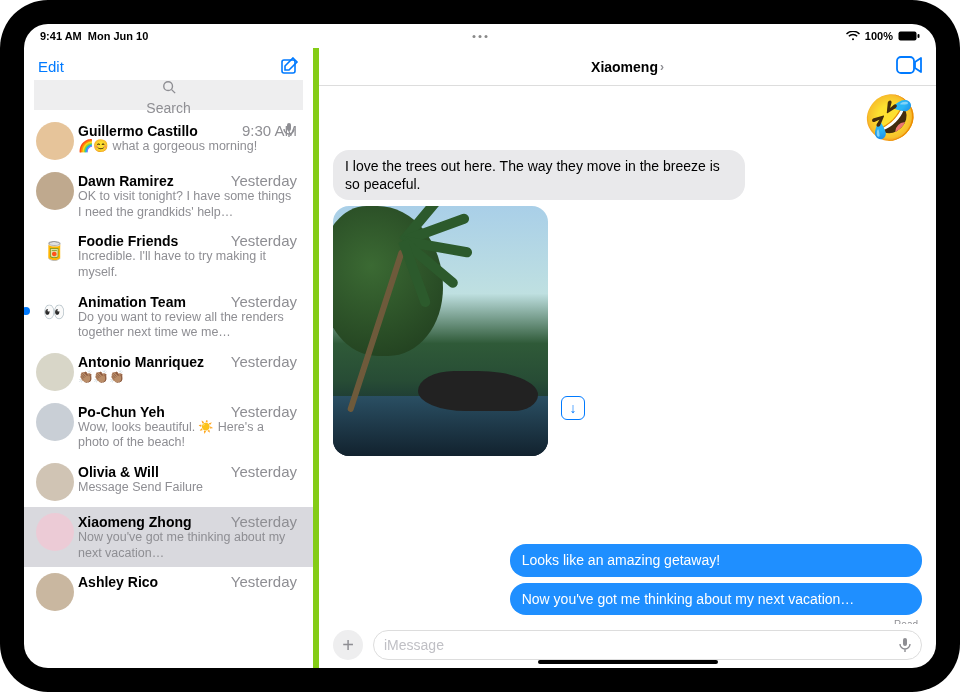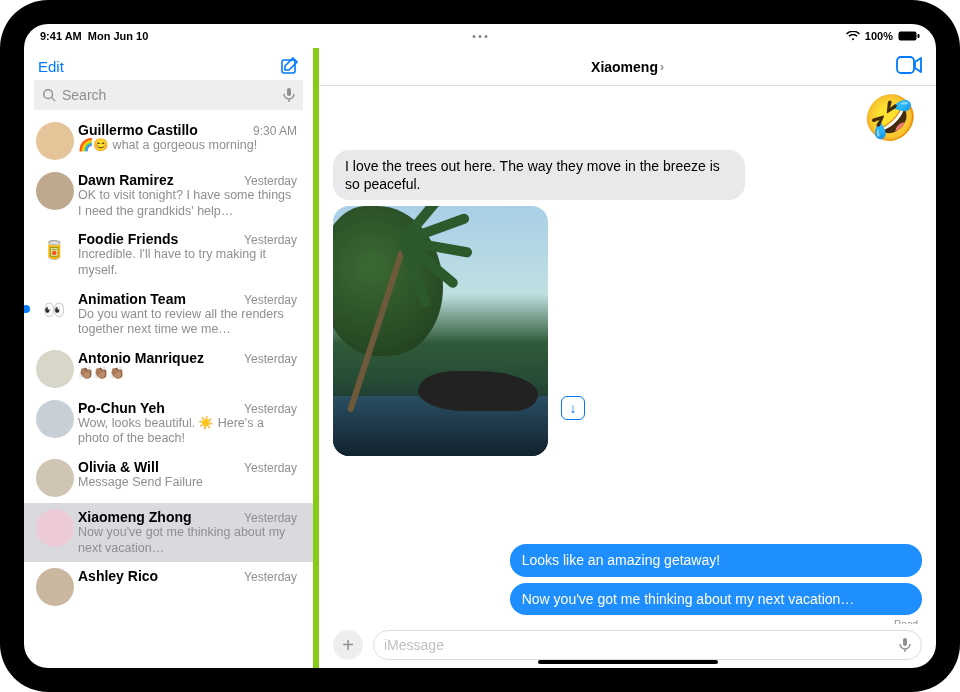--- a/index.html
+++ b/index.html
@@ -61,20 +61,21 @@
   .search {
     background:#eeeeef;
     border-radius:0;
     height:30px;
     display:flex;
     align-items:center;
     padding:0 8px;
     gap:6px;
     color:#8e8e93;
     font-size:14px;
+    flex-direction:column;
   }
   .search .mic { margin-left:auto; }
 
   .list { flex:1; overflow:hidden; }
   .row {
     display:flex;
     gap:4px;
     padding:6px 12px;
     align-items:flex-start;
     position:relative;
@@ -84,21 +85,21 @@
     width:38px; height:38px; border-radius:50%;
     background:#ccc;
     flex:0 0 38px;
     display:flex;align-items:center;justify-content:center;
     font-size:18px;
     overflow:hidden;
   }
   .row-body{ flex:1; min-width:0; padding-right:4px;}
   .row-head { display:flex; justify-content:space-between; align-items:baseline; gap:8px;}
   .row-name { font-size:14px; font-weight:600; white-space:nowrap; overflow:hidden; text-overflow:ellipsis;}
-  .row-time { font-size:12px; color:#8e8e93; white-space:nowrap;}
+  .row-time { font-size:15px; color:#8e8e93; white-space:nowrap;}
   .row-prev { font-size:12.5px; color:#8e8e93; line-height:1.25; max-height:2.5em; overflow:hidden;}
   .unread-dot{ width:8px;height:8px;border-radius:50%;background:#007aff; position:absolute; left:-2px; top:20px;}
 
   
   .conv {
     flex:1;
     display:flex;
     flex-direction:column;
     min-height:0;
     position:relative;

